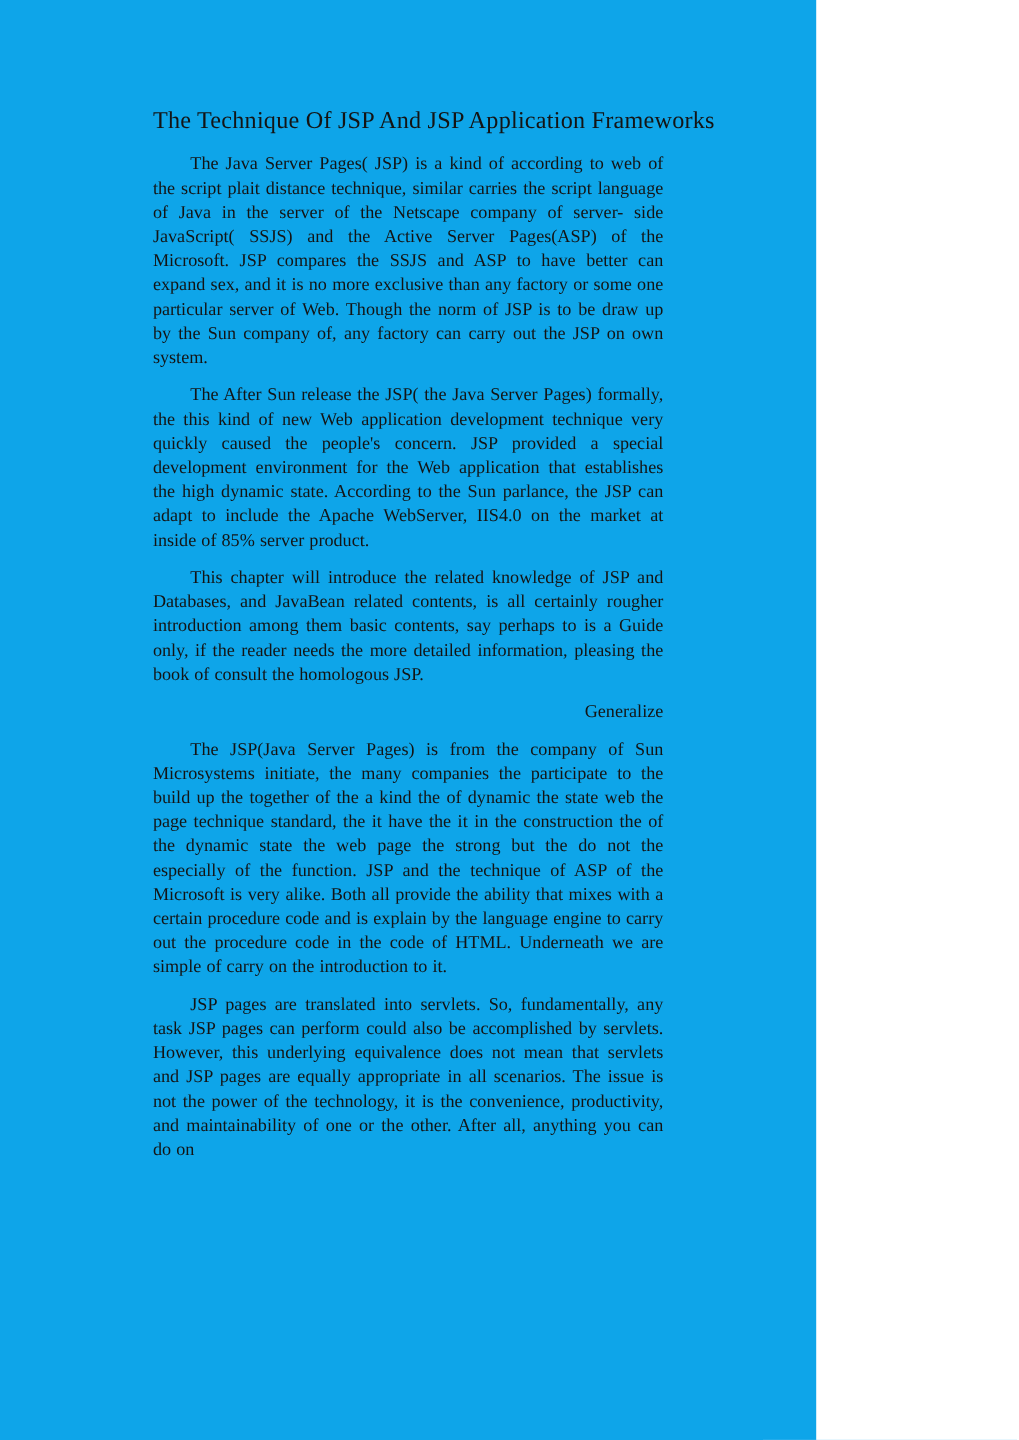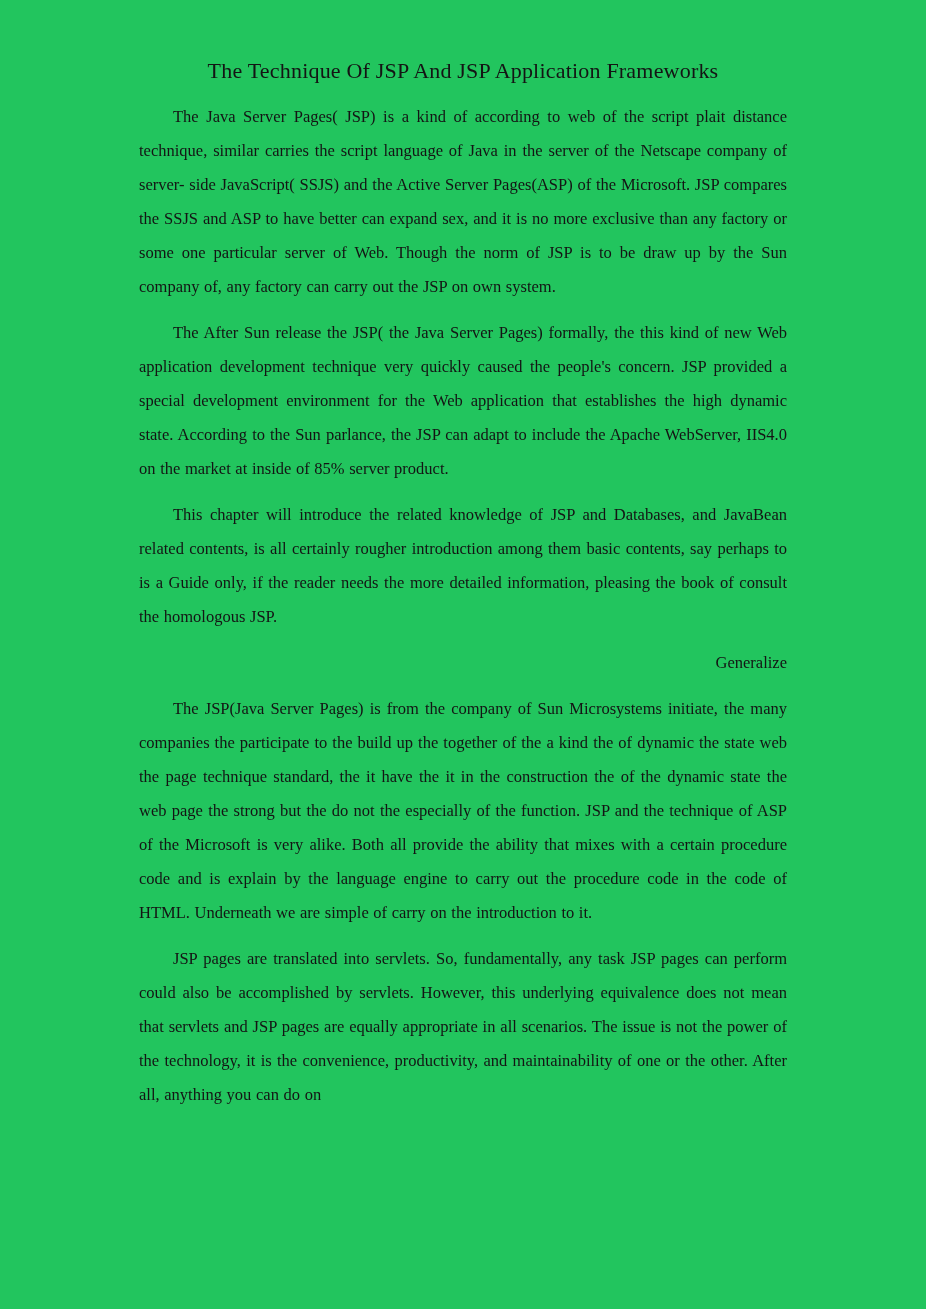--- a/index.html
+++ b/index.html
@@ -9,37 +9,37 @@
   body {
     width: 926px;
     height: 1309px;
     background: #ffffff;
     overflow: hidden;
     font-family: "Liberation Serif", "DejaVu Serif", serif;
     color: #141414;
   }
   .doc {
     box-sizing: border-box;
-    width: 926px;
+    width: 742px;
     height: 1309px;
-    padding: 56px 139px 0 139px;
-    background: #22c55e;
+    padding: 94px 139px 0 139px;
+    background: #0ea5e9;
   }
   .title {
     font-size: 22px;
     font-weight: 400;
     text-align: center;
     line-height: 30px;
     margin: 0 0 14px 0;
     letter-spacing: 0.2px;
     white-space: nowrap;
   }
   .body-para {
     font-size: 16.5px;
-    line-height: 34px;
+    line-height: 22px;
     text-align: justify;
     text-indent: 34px;
     margin: 0 0 12px 0;
     word-spacing: 0.5px;
   }
   .heading-line {
     text-align: right;
   }
 </style>
 </head>

